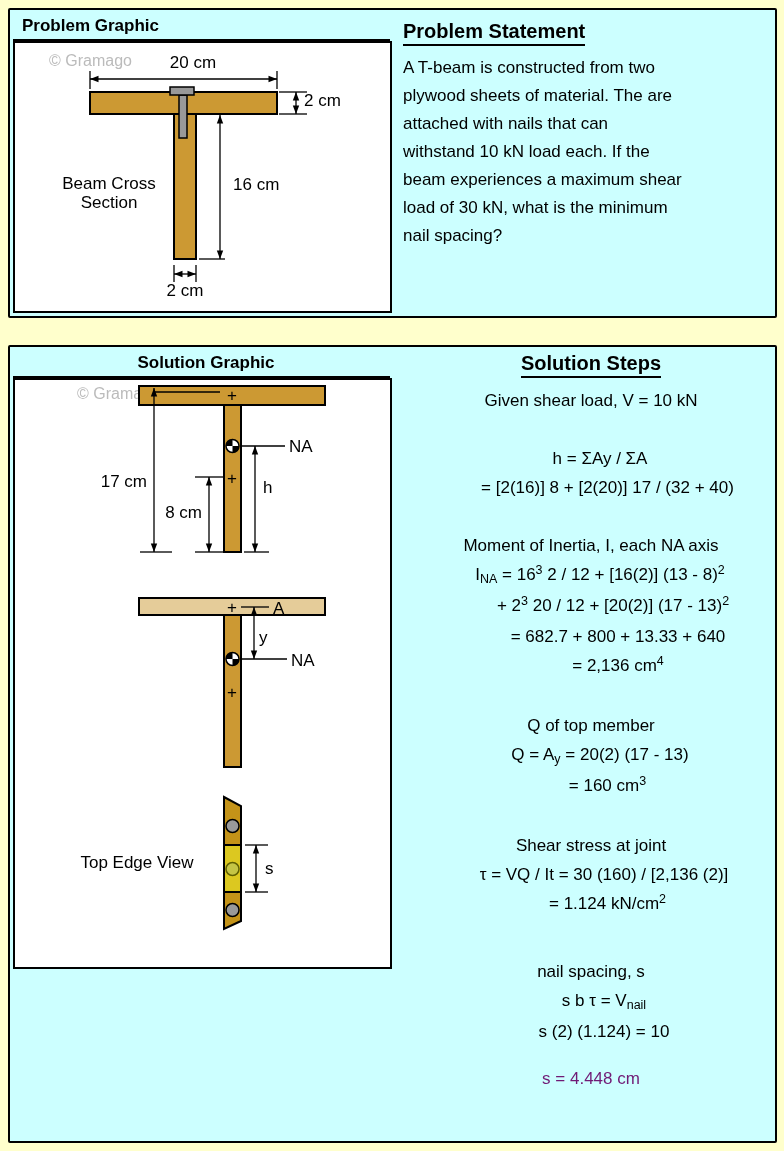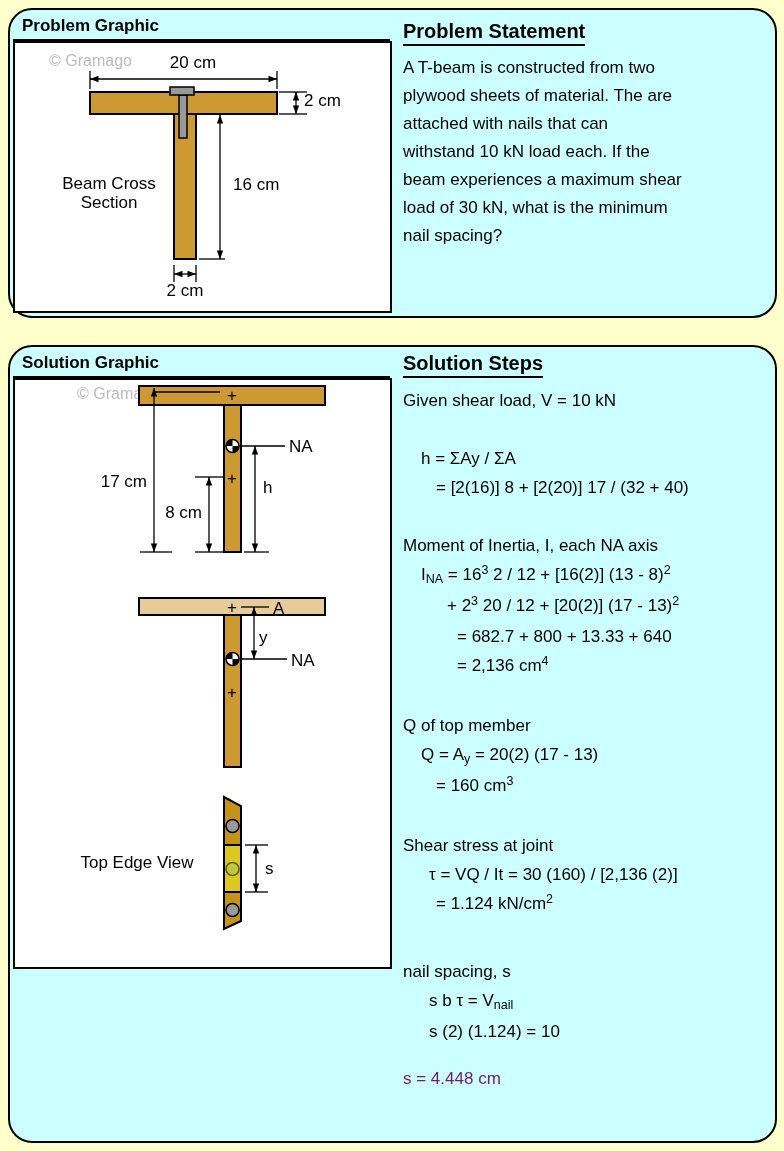--- a/index.html
+++ b/index.html
@@ -1,21 +1,21 @@
 <!DOCTYPE html>
 <html><head>
 <meta charset="utf-8">
 <style>
   html,body{margin:0;padding:0;background:#ffffcc;}
   .page{position:relative;width:784px;height:1151px;background:#ffffcc;
         font-family:"Liberation Sans",sans-serif;color:#000;overflow:hidden;}
   .panel{position:absolute;left:8px;width:769px;background:#ccffff;
-         border:2px solid #000;border-radius:24px;box-sizing:border-box;}
+         border:2px solid #000;border-radius:2px;box-sizing:border-box;}
   .panel-problem{top:8px;height:310px;}
-  .panel-solution{top:345px;height:798px;}
+  .panel-solution{top:345px;height:798px;text-align:center;}
   .g-head{position:absolute;left:3px;top:6px;width:377px;box-sizing:border-box;
           padding:0 0 3px 9px;font-size:17px;font-weight:bold;
           border-bottom:2px solid #000;}
   .gbox{position:absolute;left:3px;top:31px;width:375px;background:#fff;
         border:2px solid #000;}
   .gbox-problem{height:268px;}
   .gbox-solution{height:587px;}
   .text-col{position:absolute;left:393px;width:376px;}
   .statement-col{top:10px;}
   .steps-col{top:5px;}

